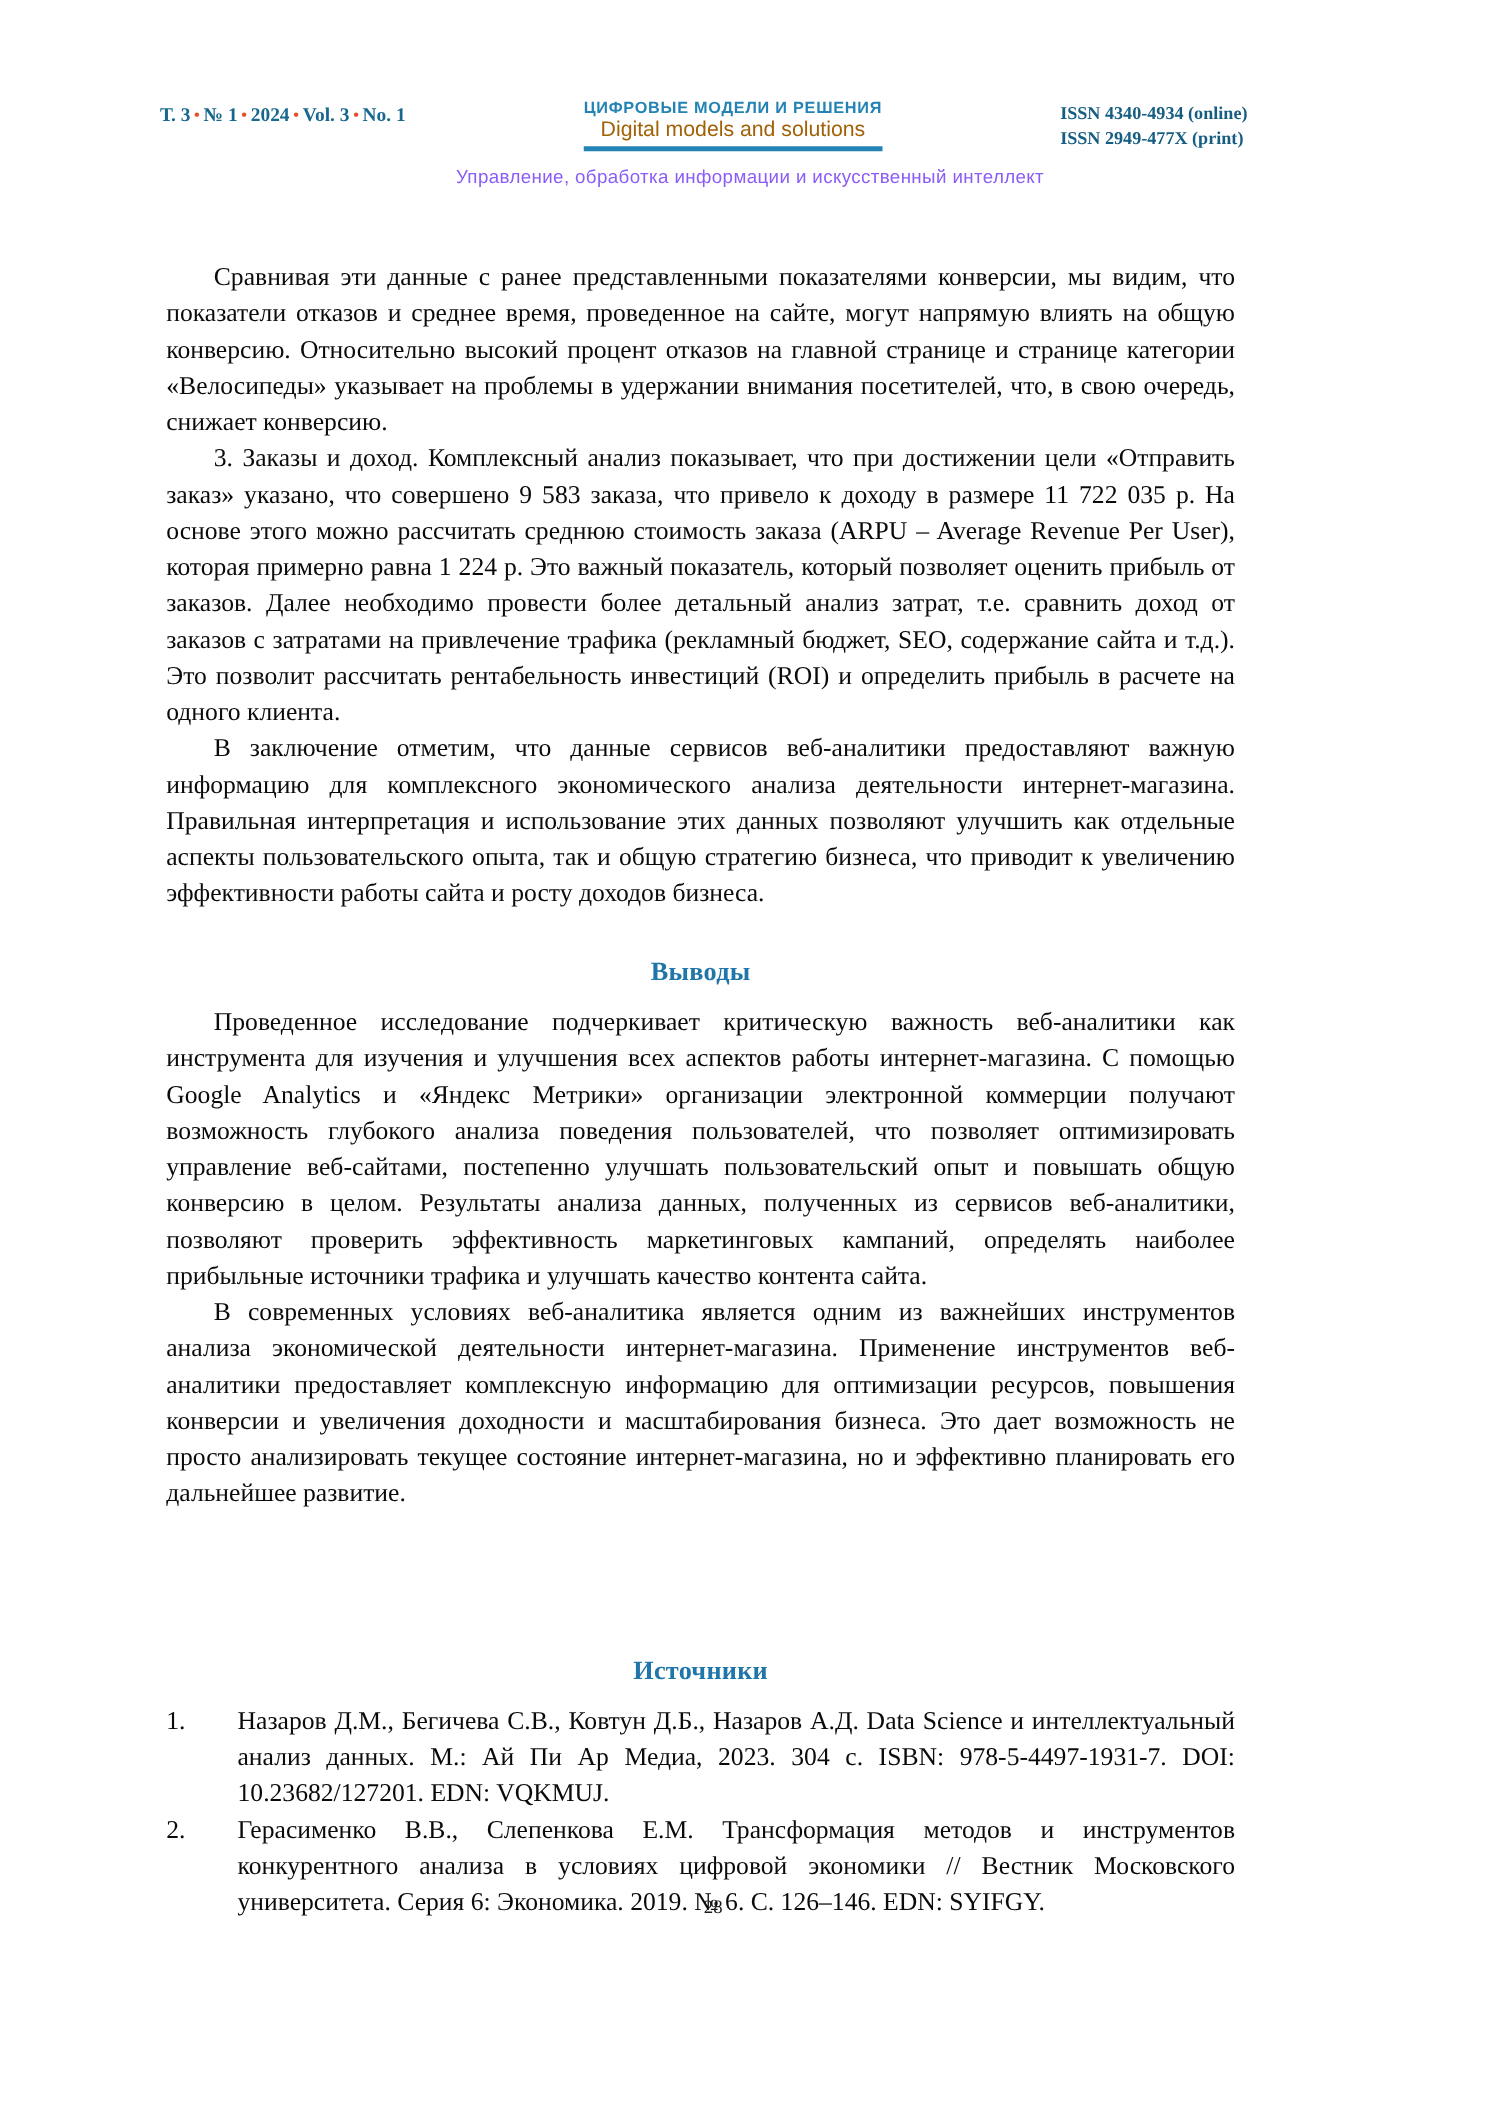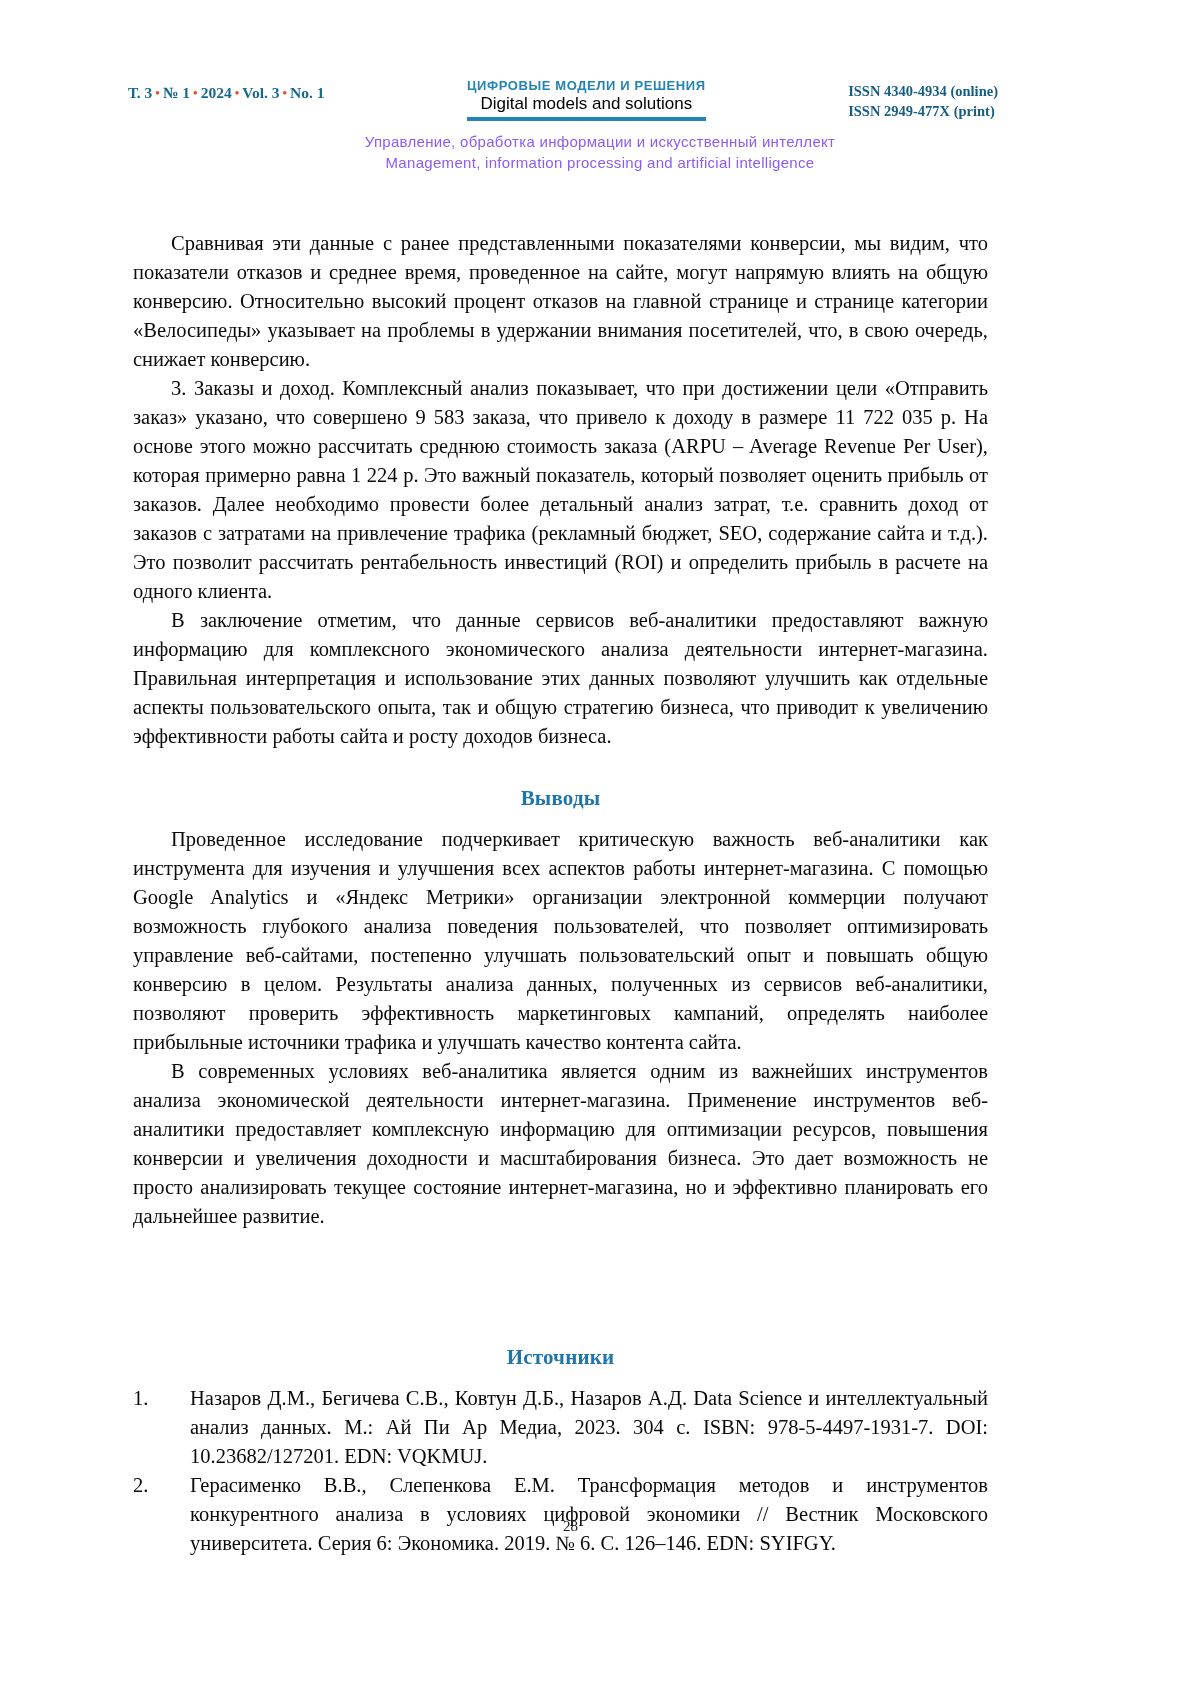--- a/index.html
+++ b/index.html
@@ -46,21 +46,21 @@
     font-family: "Liberation Sans", sans-serif;
     font-weight: bold;
     font-size: 13px;
     letter-spacing: 0.6px;
     color: #2383b4;
     white-space: nowrap;
   }
   .title-en {
     font-family: "Liberation Sans", sans-serif;
     font-size: 17px;
-    color: #000000;
+    color: #a16207;
     margin-top: 1px;
     white-space: nowrap;
   }
   .title-underline {
     height: 4px;
     background: #2383b4;
     margin-top: 3px;
     width: 100%;
   }
   .issn-block {
@@ -150,21 +150,20 @@
 
       <div class="issn-block">
         <div>ISSN 4340-4934 (online)</div>
         <div>ISSN 2949-477X (print)</div>
       </div>
 
     </div>
 
     <div class="section-lines">
       <div>Управление, обработка информации и искусственный интеллект</div>
-      <div>Management, information processing and artificial intelligence</div>
     </div>
   </header>
 
   <main class="content">
 
     <p class="body-p">Сравнивая эти данные с ранее представленными показателями конверсии, мы видим, что показатели отказов и среднее время, проведенное на сайте, могут напрямую влиять на общую конверсию. Относительно высокий процент отказов на главной странице и странице категории «Велосипеды» указывает на проблемы в удержании внимания посетителей, что, в свою очередь, снижает конверсию.</p>
     <p class="body-p">3. Заказы и доход. Комплексный анализ показывает, что при достижении цели «Отправить заказ» указано, что совершено 9 583 заказа, что привело к доходу в размере 11 722 035 р. На основе этого можно рассчитать среднюю стоимость заказа (ARPU – Average Revenue Per User), которая примерно равна 1 224 р. Это важный показатель, который позволяет оценить прибыль от заказов. Далее необходимо провести более детальный анализ затрат, т.е. сравнить доход от заказов с затратами на привлечение трафика (рекламный бюджет, SEO, содержание сайта и т.д.). Это позволит рассчитать рентабельность инвестиций (ROI) и определить прибыль в расчете на одного клиента.</p>
     <p class="body-p">В заключение отметим, что данные сервисов веб-аналитики предоставляют важную информацию для комплексного экономического анализа деятельности интернет-магазина. Правильная интерпретация и использование этих данных позволяют улучшить как отдельные аспекты пользовательского опыта, так и общую стратегию бизнеса, что приводит к увеличению эффективности работы сайта и росту доходов бизнеса.</p>
 
     <h2 class="section-heading">Выводы</h2>

